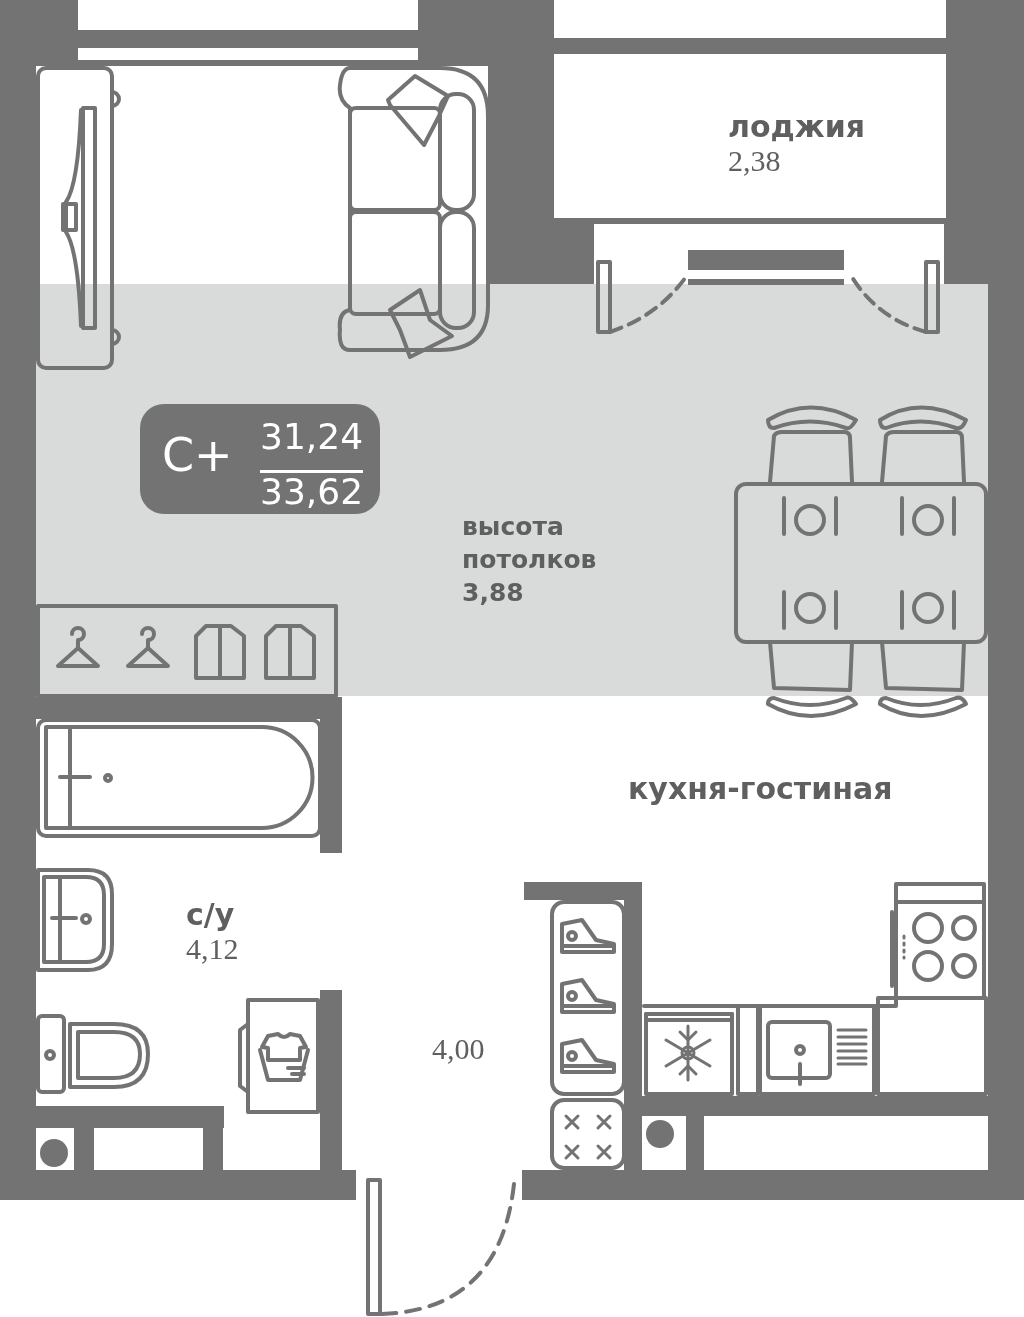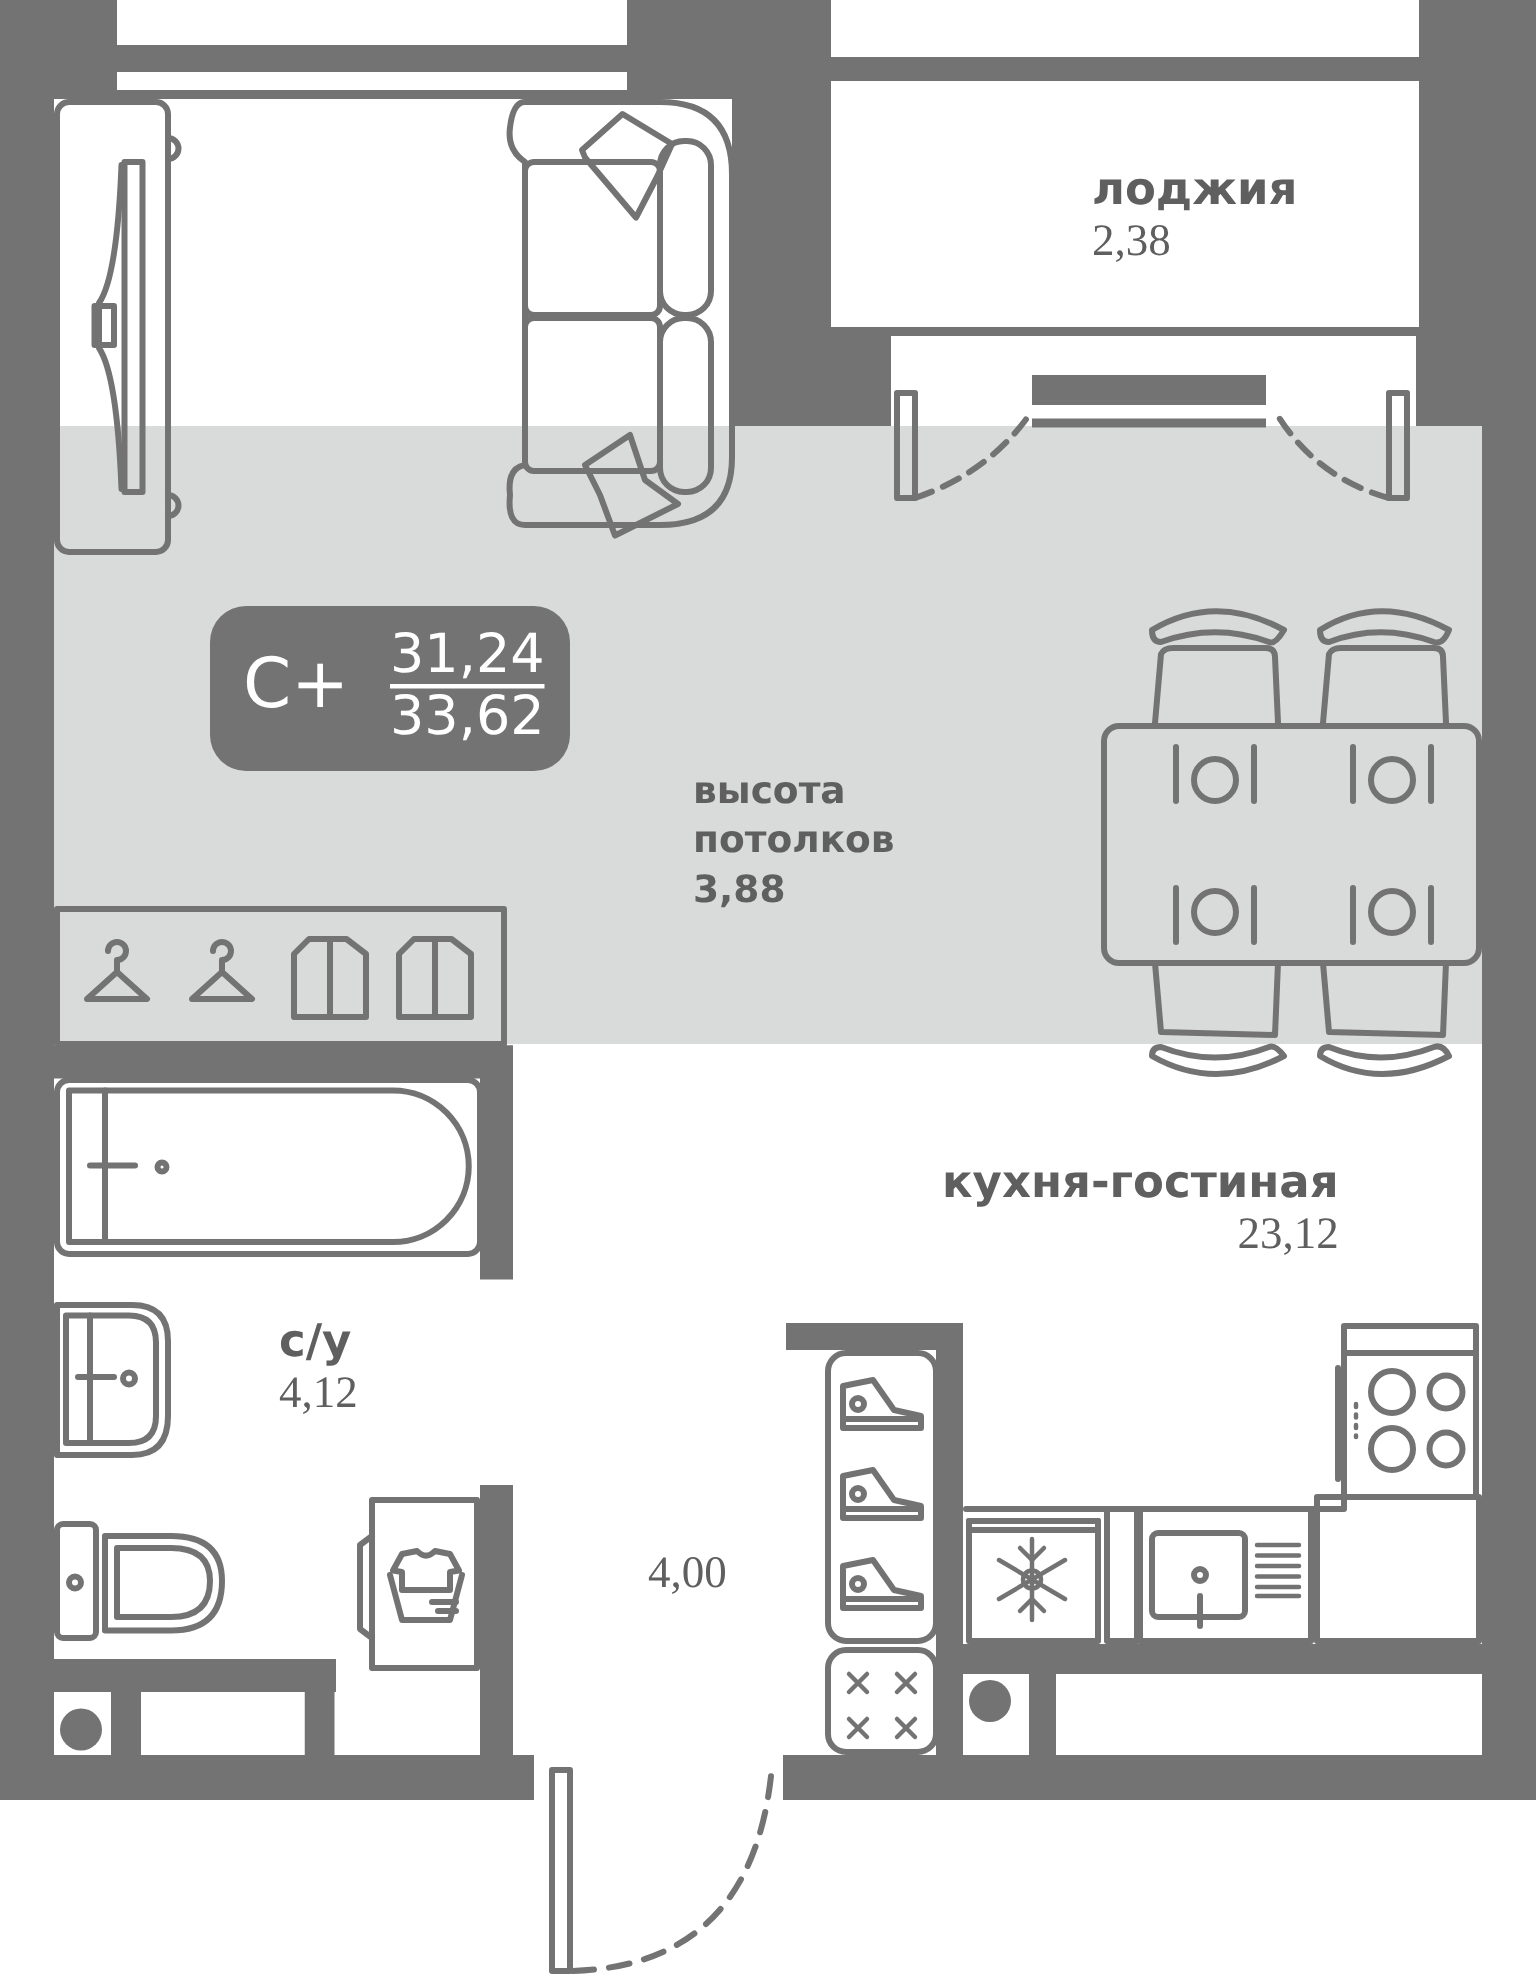--- a/index.html
+++ b/index.html
@@ -6,21 +6,21 @@
   body { width:1024px; height:1317px; position:relative; overflow:hidden; font-family:"DejaVu Sans", sans-serif; }
   #plan { position:absolute; left:0; top:0; width:1024px; height:1317px; }
   .lbl { position:absolute; color:#5f5f5f; font-family:"DejaVu Sans", sans-serif; line-height:1; white-space:nowrap; }
   .room-name { font-size:30px;font-weight:bold; }
   .room-area { font-size:30px; margin-top:4px;font-family:Liberation Serif, serif; }
   .ceiling { font-size:25px; line-height:33px;font-weight:bold; }
   .badge { position:absolute; left:140px; top:404px; width:240px; height:110px; background:#737373; border-radius:24px; color:#fff; }
   .badge .type { position:absolute; left:22px; top:28px; font-size:46px; line-height:1; }
   .badge .frac { position:absolute; left:120px; top:14px; text-align:center; }
   .badge .frac span { display:block; font-size:36px; line-height:38px; }
-  .badge .frac .num { border-bottom:3px solid #fff; padding-bottom:0; }
+  .badge .frac .num { border-bottom:3px solid #fff; padding-bottom:14px; }
 </style>
 </head>
 <body>
 
 <svg id="plan" viewBox="0 0 1024 1317" xmlns="http://www.w3.org/2000/svg">
 
   <rect x="36" y="284" width="952" height="412" fill="#d9dbda"></rect>
 
   <g fill="#737373">
 
@@ -222,23 +222,22 @@
 </div>
 
 <div class="lbl ceiling" style="left:462px;top:510px;">
   <div>высота</div>
   <div>потолков</div>
   <div>3,88</div>
 </div>
 
 <div class="lbl" style="left:628px;top:774px;text-align:right;">
   <div class="room-name">кухня-гостиная</div>
-  <div class="room-area">23,12</div>
-</div>
-
-<div class="lbl" style="left:186px;top:880px;">
+</div>
+
+<div class="lbl" style="left:186px;top:900px;">
   <div class="room-name">с/у</div>
   <div class="room-area">4,12</div>
 </div>
 
 <div class="lbl" style="left:432px;top:1030px;">
   <div class="room-area">4,00</div>
 </div>
 
 </body></html>

